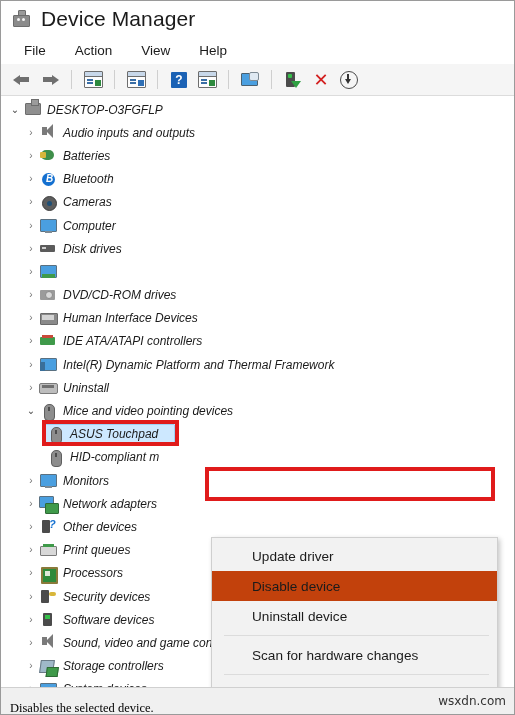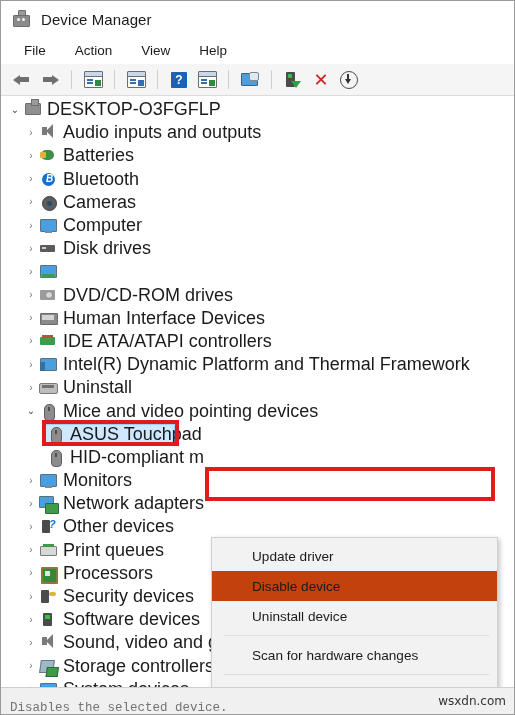--- a/index.html
+++ b/index.html
@@ -13,21 +13,21 @@
   .window{
     position:relative;width:515px;height:715px;box-sizing:border-box;
     border:1px solid #9a9a9a;background:#f0f0f0;display:flex;flex-direction:column;
   }
   
   .titlebar{
     height:36px;background:#ffffff;display:flex;align-items:center;
     padding-left:10px;flex:0 0 auto;
   }
   .title-icon{width:20px;height:20px;position:relative;margin-right:10px;flex:0 0 auto;}
-  .title-text{font-size:15px;color:#1b1b1b;letter-spacing:.1px;}
+  .title-text{font-size:21px;color:#1b1b1b;letter-spacing:.1px;}
   
   .dmicon{position:absolute;left:2px;top:6px;width:15px;height:10px;background:#8b8b8b;border:1px solid #6d6d6d;border-radius:1px;}
   .dmicon:before{content:"";position:absolute;left:3px;top:2px;width:3px;height:3px;background:#f4f4f4;border-radius:50%;}
   .dmicon:after{content:"";position:absolute;left:8px;top:2px;width:3px;height:3px;background:#f4f4f4;border-radius:50%;}
   .dmplug{position:absolute;left:7px;top:1px;width:6px;height:6px;background:#9a9a9a;border:1px solid #6d6d6d;border-radius:1px;}
   
   .menubar{
     height:27px;background:#ffffff;display:flex;align-items:center;
     padding-left:12px;flex:0 0 auto;gap:7px;
   }
@@ -61,21 +61,21 @@
   .down-ico{width:16px;height:16px;border:1.3px solid #4a4a4a;border-radius:50%;position:relative;}
   .down-ico:before{content:"";position:absolute;left:6px;top:2.5px;width:2px;height:6px;background:#333;}
   .down-ico:after{content:"";position:absolute;left:3.5px;top:7px;border-left:3.5px solid transparent;border-right:3.5px solid transparent;border-top:5px solid #333;}
   
   .content{flex:1 1 auto;background:#ffffff;position:relative;overflow:hidden;}
   .tree{position:absolute;left:0;top:2px;right:0;}
   .row{height:23.2px;display:flex;align-items:center;position:relative;white-space:nowrap;}
   .chev{width:16px;flex:0 0 auto;display:flex;align-items:center;justify-content:center;color:#767676;font-size:10px;line-height:1;}
   .chev.exp{color:#4a4a4a;}
   .ico{width:18px;height:17px;flex:0 0 auto;margin-right:6px;position:relative;}
-  .lbl{font-size:18px;color:#1b1b1b;}
+  .lbl{font-size:12px;color:#1b1b1b;font-style:italic;}
   .d1{padding-left:6px;}
   .d2{padding-left:22px;}
   .d3{padding-left:45px;}
   .row.sel .selbg{position:absolute;left:42px;top:1px;height:21px;background:#cde8ff;border:1px solid #9fd1f5;box-sizing:border-box;border-radius:1px;z-index:0;}
   .row.sel .chev,.row.sel .ico,.row.sel .lbl{position:relative;z-index:1;}
   
   .i-root{position:absolute;left:2px;top:2px;width:14px;height:10px;background:#8f8f8f;border:1px solid #6d6d6d;border-radius:1px;}
   .i-root:after{content:"";position:absolute;left:5px;top:-5px;width:6px;height:5px;background:#9b9b9b;border:1px solid #6d6d6d;}
   .i-speaker{position:absolute;left:3px;top:3px;width:5px;height:8px;background:#7a7a7a;}
   .i-speaker:after{content:"";position:absolute;left:4px;top:-3px;border-top:7px solid transparent;border-bottom:7px solid transparent;border-right:7px solid #7a7a7a;}
@@ -131,21 +131,21 @@
   .ctxitem{height:30px;display:flex;align-items:center;padding-left:40px;font-size:13.6px;color:#1b1b1b;position:relative;}
   .ctxitem.hl{background:#c2410c;}
   .ctxitem.bold{font-weight:bold;}
   .ctxsep{height:1px;background:#dcdcdc;margin:4px 8px 4px 12px;}
   
   .statusbar{
     height:26px;background:#f0f0f0;border-top:1px solid #d0d0d0;
     display:flex;align-items:center;justify-content:space-between;
     padding:0 8px 0 9px;flex:0 0 auto;
   }
-  .status-text{font-size:12.5px;color:#737373;font-family:Liberation Mono, monospace;margin-top:14px;}
+  .status-text{font-size:12.5px;color:#000000;font-family:Liberation Serif, serif;margin-top:14px;}
   .watermark{font-size:12px;color:#333;font-family:"DejaVu Sans",sans-serif;}
 </style>
 </head>
 <body>
 
 <div class="window">
 
   <div class="titlebar">
     <div class="title-icon">
       <div class="dmplug"></div>

